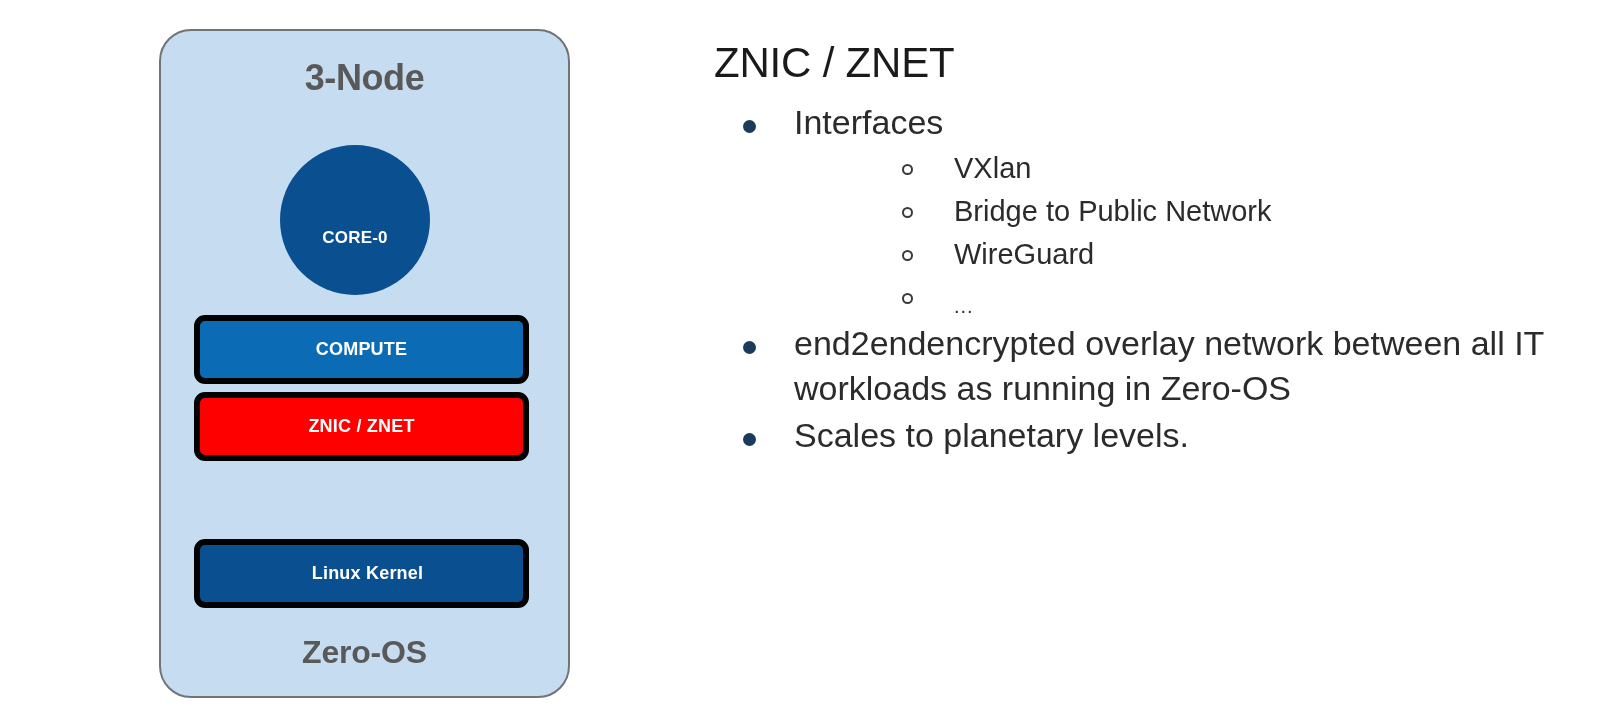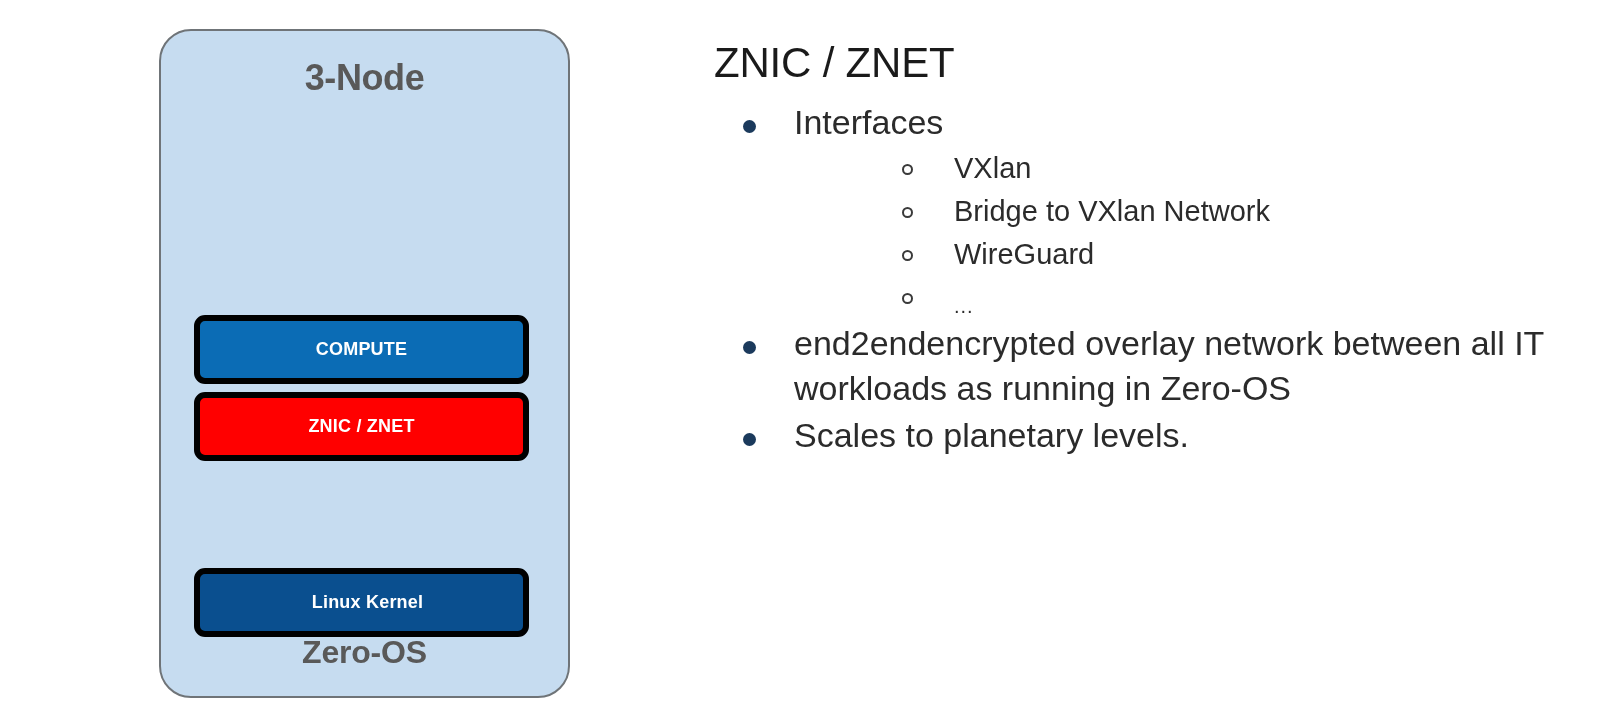--- a/index.html
+++ b/index.html
@@ -74,21 +74,21 @@
     font-size: 18px;
     font-weight: bold;
     display: flex;
     align-items: center;
     justify-content: center;
     letter-spacing: 0.2px;
   }
   .layer-box.l0 { top: 284px; }
   .layer-box.l1 { top: 361px; }
   .layer-box.l2 { top: 438px; }
-  .layer-box.l3 { top: 537px; padding-left: 12px; }
+  .layer-box.l3 { top: 508px; padding-left: 12px; }
 
   #node-footer {
     position: absolute;
     left: 0;
     top: 603px;
     width: 100%;
     text-align: center;
     font-size: 32px;
     font-weight: bold;
     color: #595959;
@@ -167,20 +167,23 @@
     letter-spacing: 1px;
   }
 </style>
 </head>
 <body>
 
 <div id="node-panel" style="background: rgb(198, 220, 240); border-color: rgb(111, 116, 120); border-radius: 32px;">
 
   <div id="node-title">3-Node</div>
 
+  <div id="core-circle" style="background: rgb(10, 79, 143);">
+    <div class="core-label">CORE-0</div>
+  </div>
 
   <div class="layer-box l0" style="background: rgb(11, 108, 181);">
     <span>COMPUTE</span>
   </div>
 
   <div class="layer-box l1" style="background: rgb(255, 0, 0);">
     <span>ZNIC / ZNET</span>
   </div>
 
 
@@ -189,20 +192,20 @@
   </div>
 
   <div id="node-footer">Zero-OS</div>
 </div>
 
 <div id="content">
   <h1 id="content-title">ZNIC / ZNET</h1>
   <ul class="bullets" id="bullet-list">
       <li class="level1"><span class="dot" style="background: rgb(27, 58, 92);"></span><span class="label">Interfaces</span><ul class="sublist">
           <li class="level2"><span class="ring"></span><span class="label">VXlan</span></li>
-          <li class="level2"><span class="ring"></span><span class="label">Bridge to VXlan Network</span></li>
+          <li class="level2"><span class="ring"></span><span class="label">Bridge to Public Network</span></li>
           <li class="level2"><span class="ring"></span><span class="label">WireGuard</span></li>
           <li class="level2 ellipsis"><span class="ring"></span><span class="label">...</span></li>
         </ul></li>
       <li class="level1"><span class="dot" style="background: rgb(27, 58, 92);"></span><span class="label">end2endencrypted overlay network between all IT workloads as running in Zero-OS</span></li>
       <li class="level1"><span class="dot" style="background: rgb(27, 58, 92);"></span><span class="label">Scales to planetary levels.</span></li>
     </ul>
 </div>
 
 </body></html>

